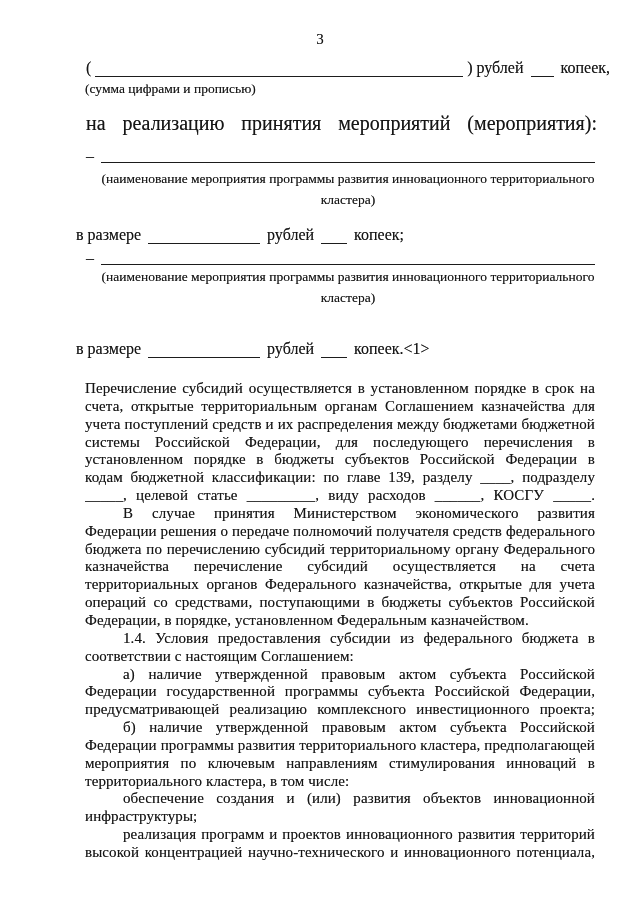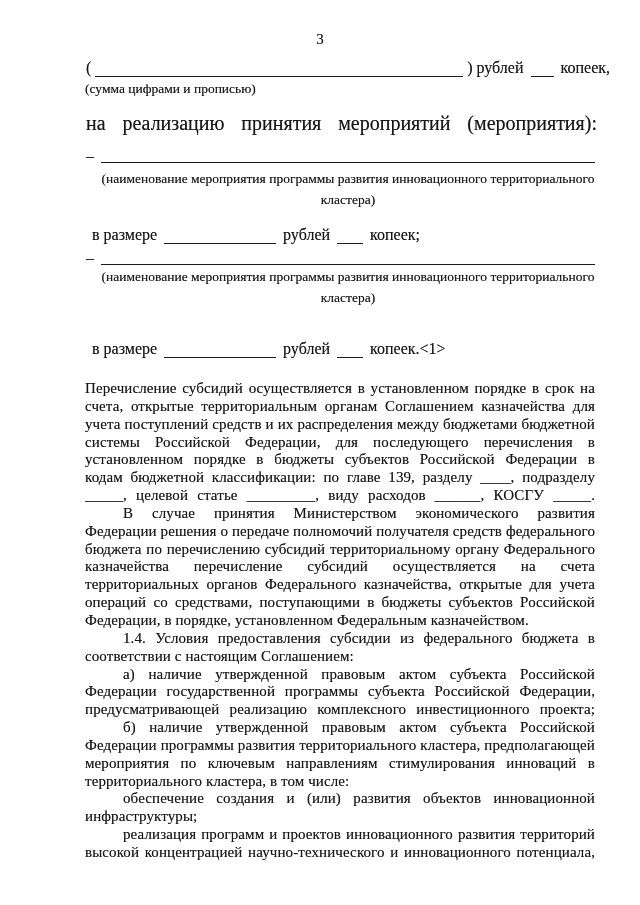--- a/index.html
+++ b/index.html
@@ -30,21 +30,21 @@
   .dashrow { display:flex; left:86px; right:45px; height:16px; }
   .dashrow .dash { font-size:16px; line-height:14px; align-self:flex-end; }
   .dashrow .rule { flex:1 1 auto; margin-left:7px; border-bottom:1.6px solid #1b1b1b; }
   .dashrow.r1 { top:147px; }
   .dashrow.r2 { top:249px; }
 
   .cap { left:98px; width:500px; text-align:center; font-size:13.5px; line-height:20.5px;font-family:Liberation Serif, serif; }
   .cap.c1 { top:169px; }
   .cap.c2 { top:267px; }
 
-  .amount { display:flex; align-items:baseline; font-size:16px; white-space:nowrap; left:92px; }
+  .amount { display:flex; align-items:baseline; font-size:16px; white-space:nowrap; left:76px; }
   .amount.a1 { top:226px; }
   .amount.a2 { top:340px; }
 
   
   .bodytext { top:380px; left:85px; width:510px; font-size:15px; line-height:17.85px; letter-spacing:0.1px; }
   .tline { text-align:justify; text-align-last:justify; height:17.85px; overflow:hidden; }
   .tline.lastleft { text-align-last:left; }
   .tline.ind { text-indent:38px; }
 </style>
 </head>

